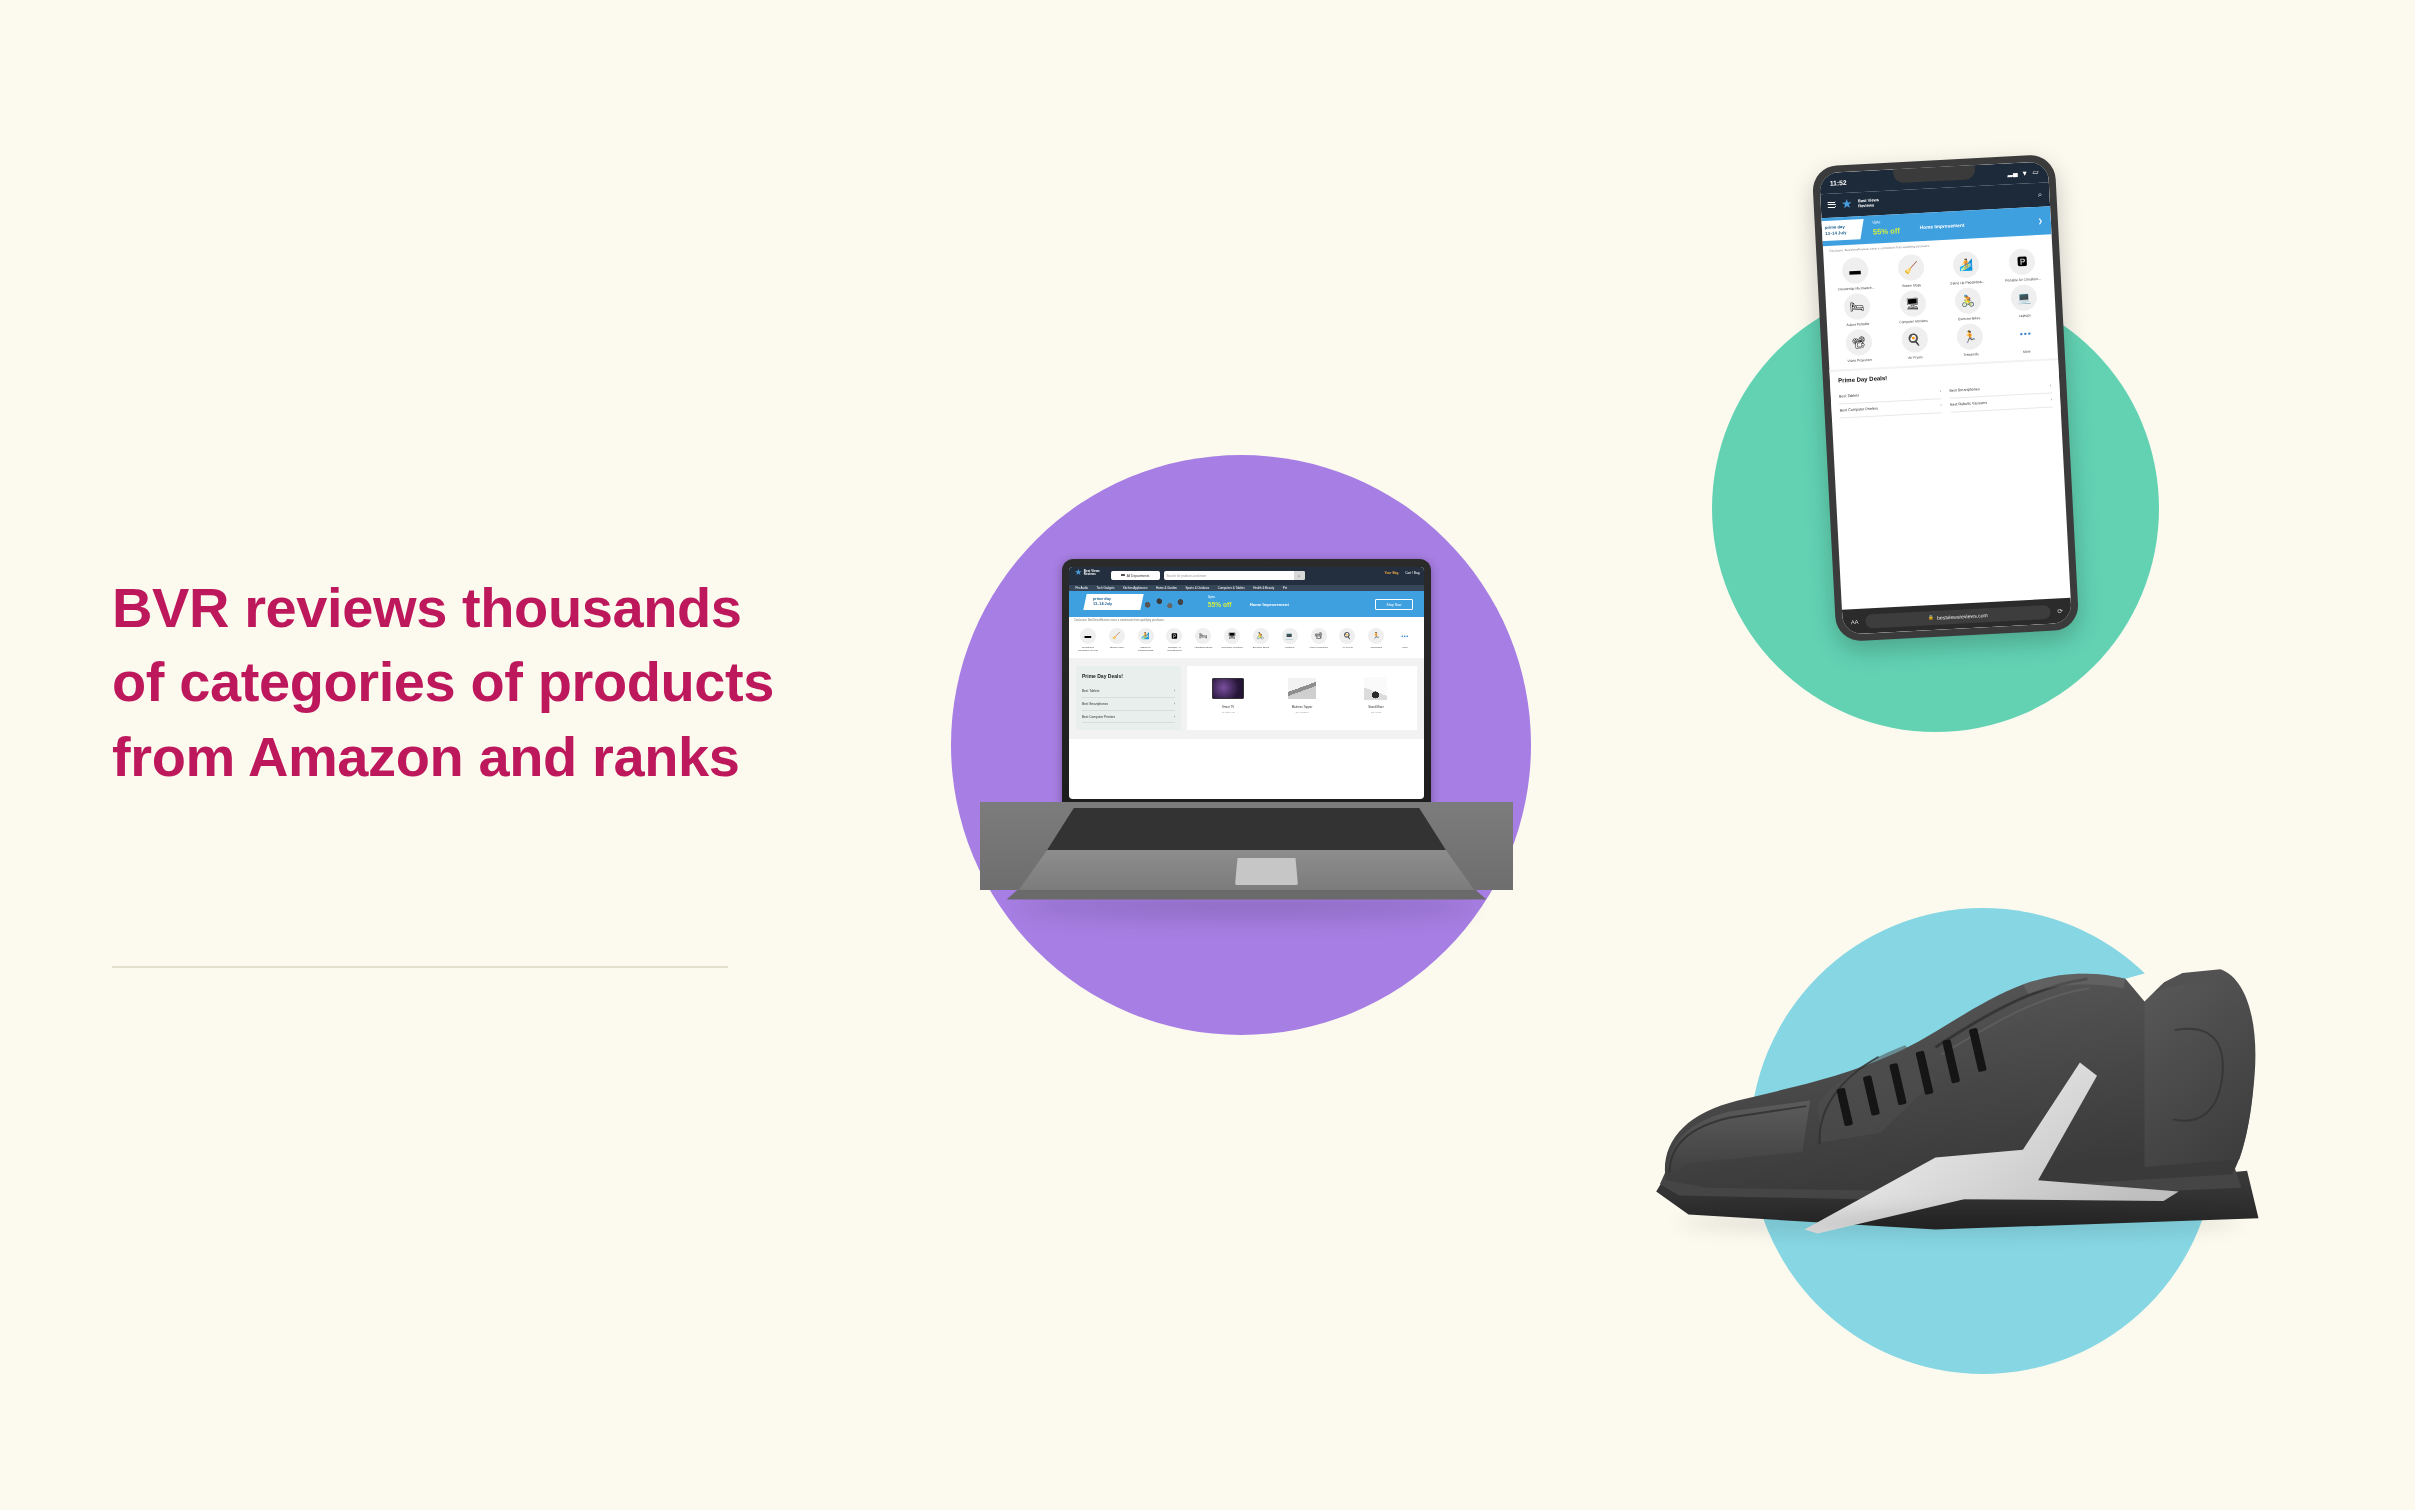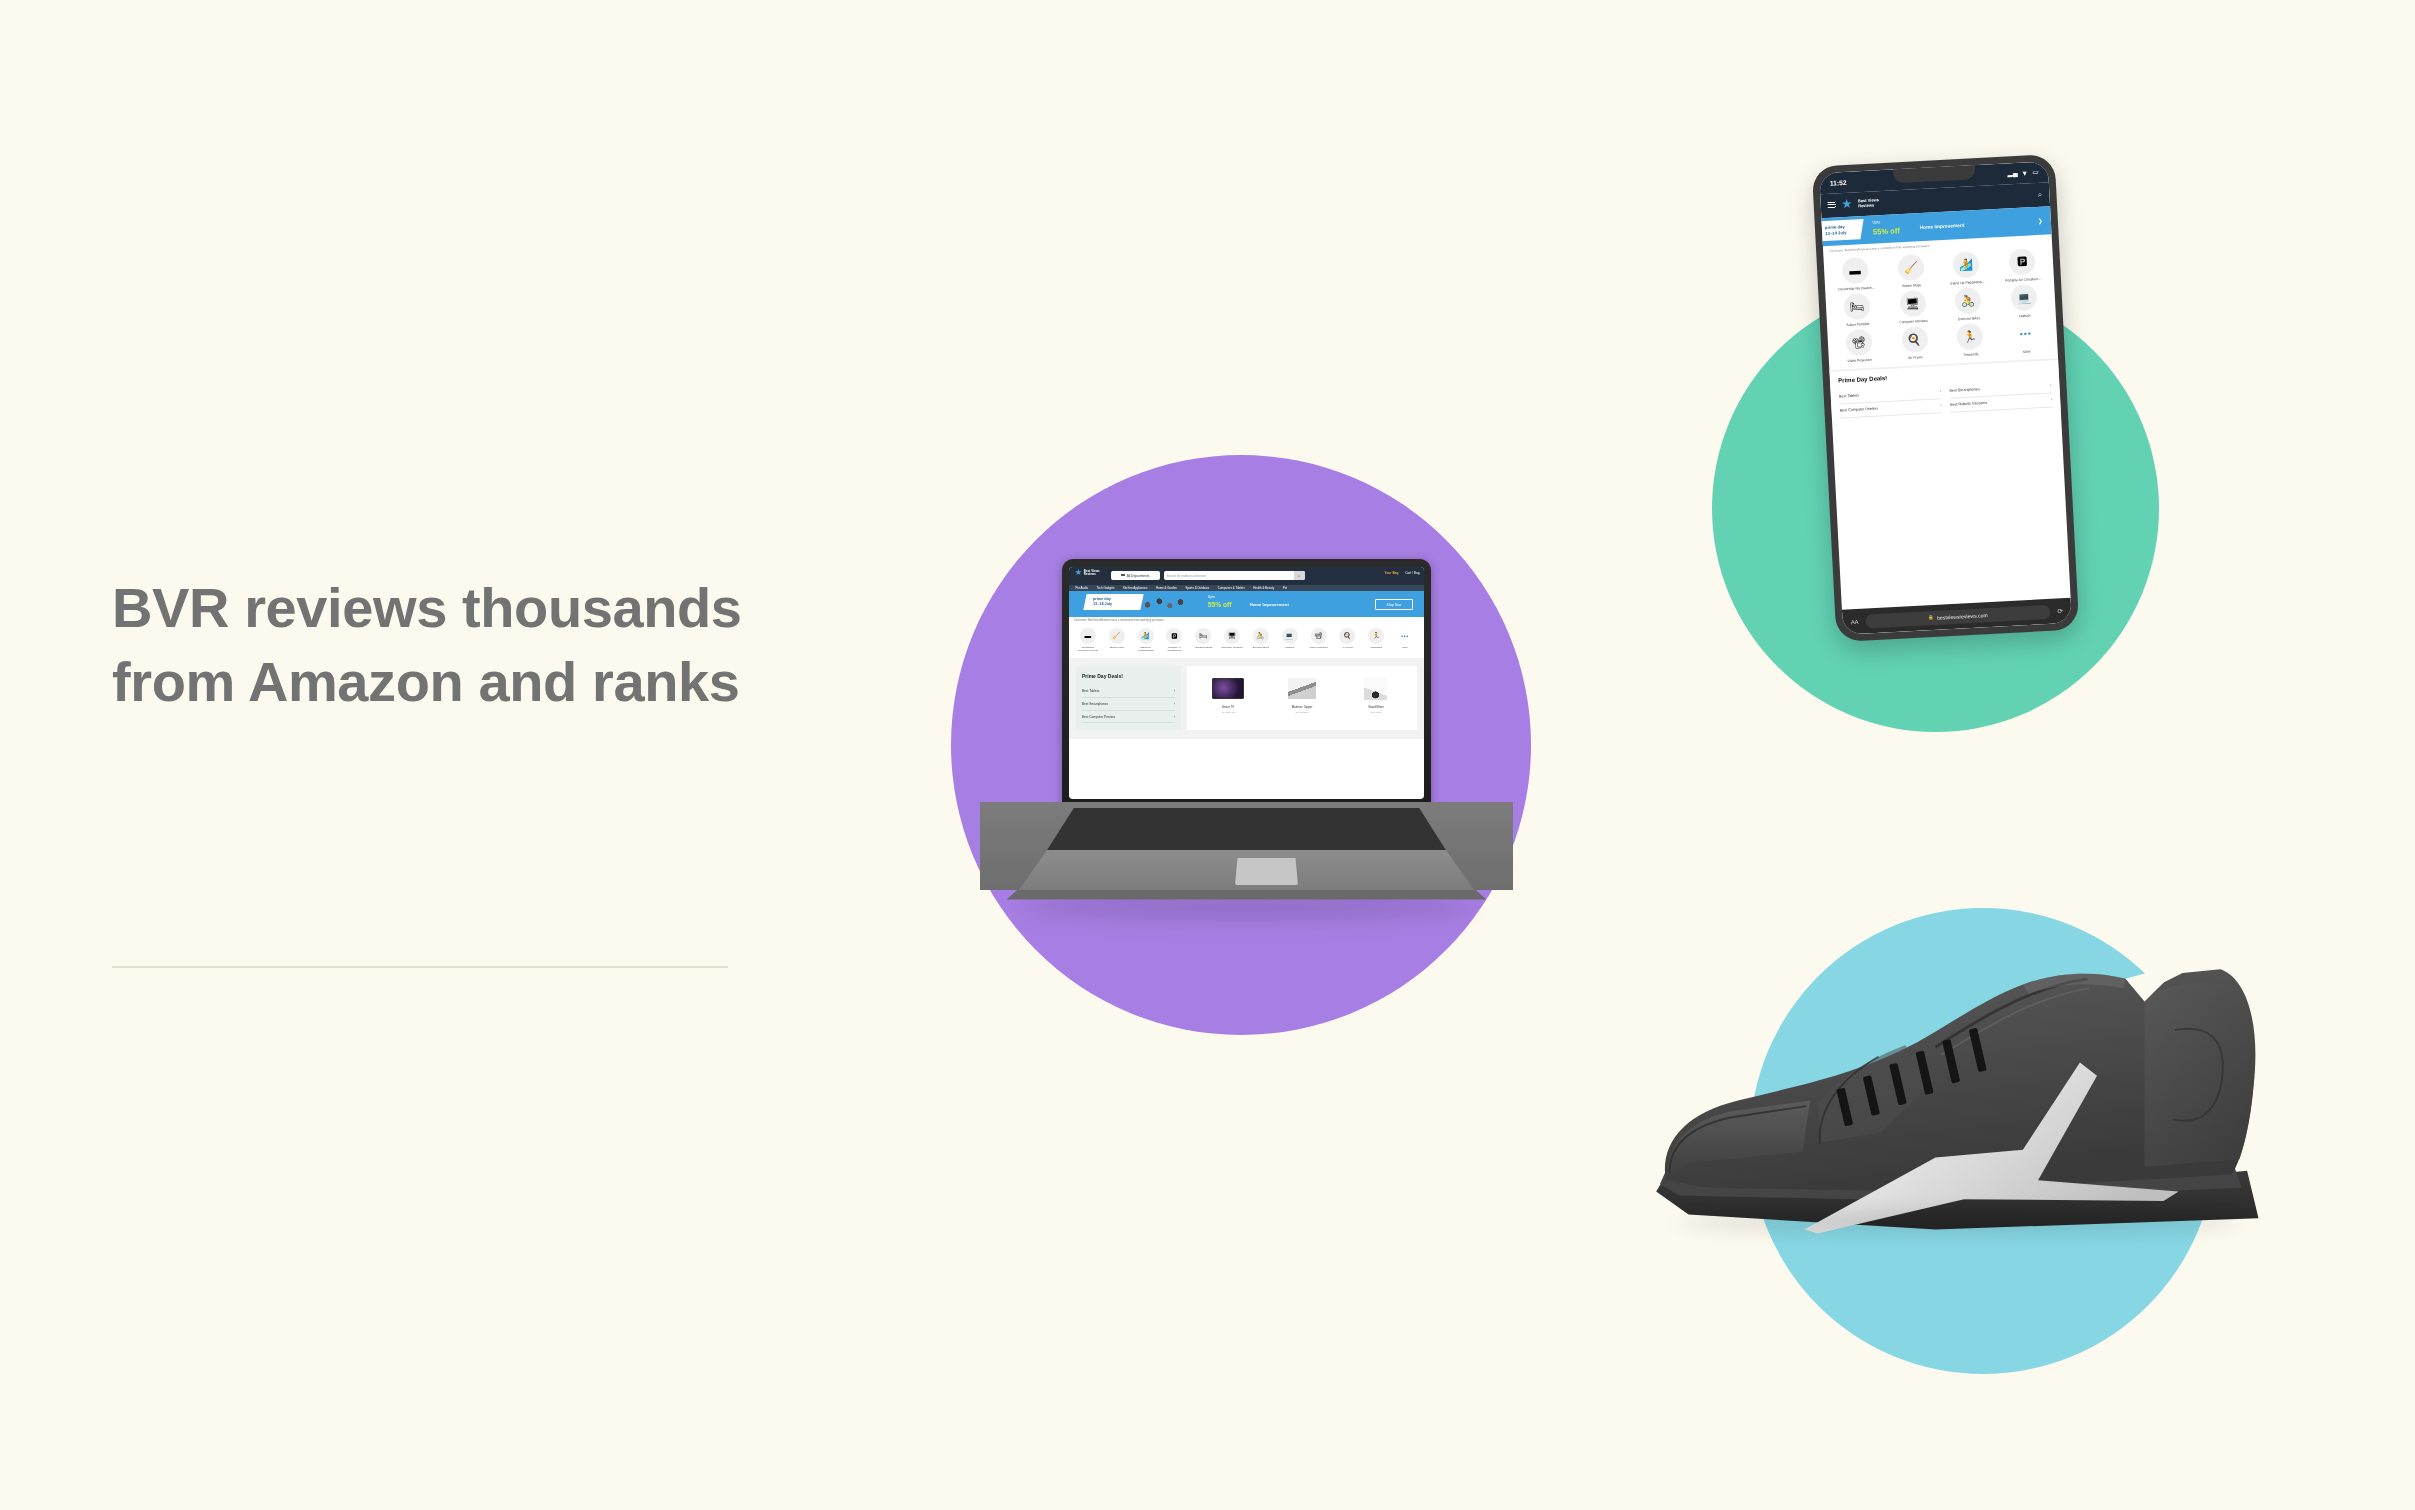--- a/index.html
+++ b/index.html
@@ -7,21 +7,21 @@
     width:2416px;height:1510px;overflow:hidden;
     background:#FCFAEF;
     font-family:"Liberation Sans",sans-serif;
     position:relative;
   }
   .stage{position:absolute;inset:0;}
 
   
   .copy{position:absolute;left:112px;top:571px;width:685px;}
   .headline{
-    color:#737373;font-weight:700;font-size:56px;line-height:1.33;
+    color:#be185d;font-weight:700;font-size:56px;line-height:1.33;
     letter-spacing:-0.4px;margin:0;
   }
   .headline .ln{display:block;}
   .rule{position:absolute;left:112px;top:966px;width:616px;height:1.9px;
     background:#E2DFCE;border:0;}
 
   
   .circle{position:absolute;border-radius:50%;}
   .c-purple{left:951px;top:455px;width:580px;height:580px;background:#A77EE3;}
   .c-teal{left:1712px;top:285px;width:447px;height:447px;background:#62D2B3;}
@@ -185,20 +185,21 @@
     background:rgba(0,0,0,.10);filter:blur(8.6px);border-radius:50%;}
 </style>
 </head>
 <body>
 
 <div class="stage">
 
   <div class="copy">
     <h1 class="headline">
       <span class="ln">BVR reviews thousands</span>
+      <span class="ln">of categories of products</span>
       <span class="ln">from Amazon and ranks</span>
     </h1>
   </div>
   <div class="rule"></div>
 
   <div class="circle c-purple"></div>
   <div class="circle c-teal"></div>
   <div class="circle c-blue"></div>
 
   <div class="laptop">

